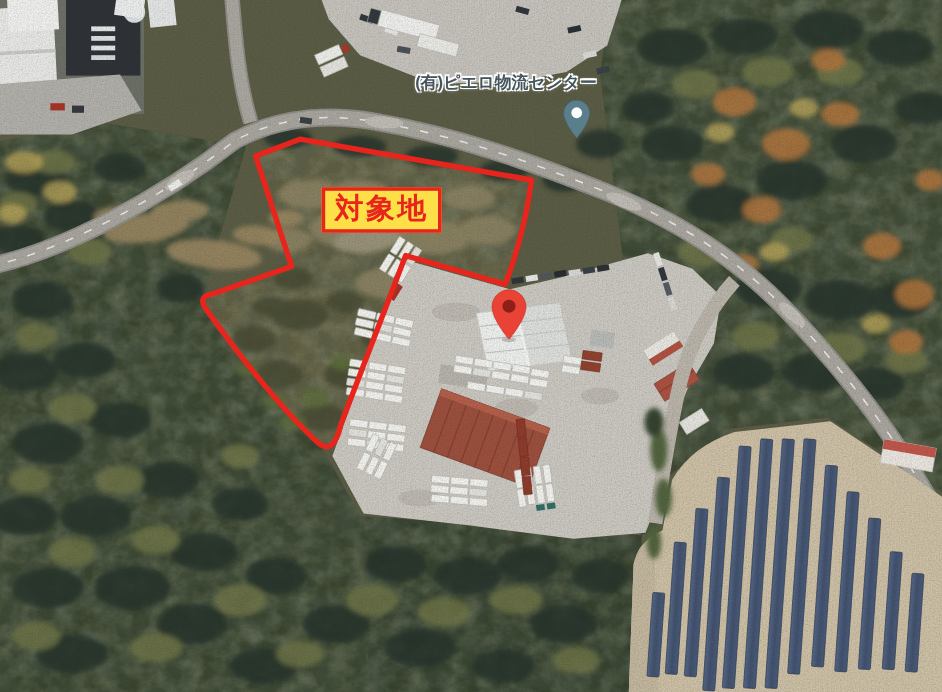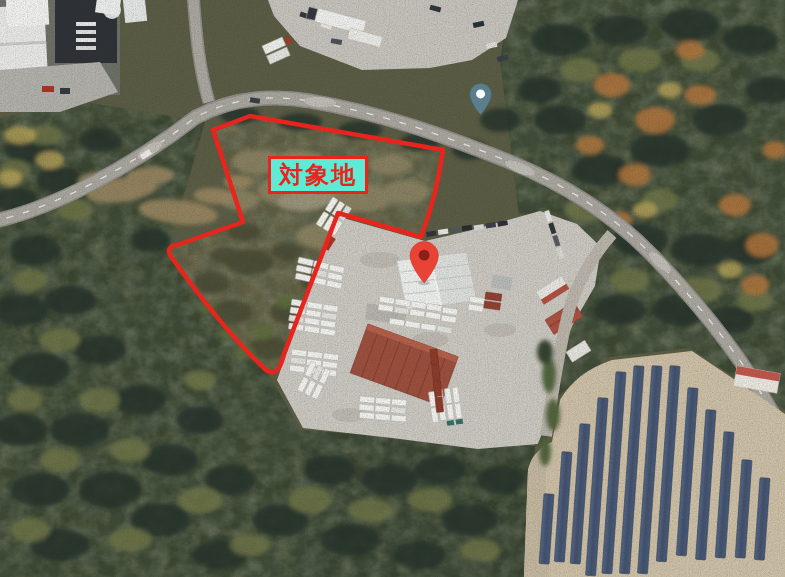--- a/index.html
+++ b/index.html
@@ -1,19 +1,19 @@
 <!DOCTYPE html>
 <html><head>
 <meta charset="utf-8">
 <style>
   html,body{margin:0;padding:0;background:#222;overflow:hidden;}
   .map-viewport{position:relative;width:785px;height:577px;overflow:hidden;
     font-family:"Liberation Sans",sans-serif;}
   .map-viewport svg{position:absolute;left:0;top:0;display:block;}
-  .site-label{position:absolute;left:268px;top:156px;background:#5eead4;
+  .site-label{position:absolute;left:268px;top:156px;background:#fde047;
     border:3px solid #e8251d;color:#e8251d;font-size:24px;font-weight:bold;
     line-height:30px;padding:1px 8px;letter-spacing:2px;white-space:nowrap;
     font-family:"Liberation Sans",sans-serif;}
   .place-label{position:absolute;left:346px;top:59px;color:#45555e;
     font-size:14px;font-weight:bold;line-height:18px;white-space:nowrap;
     text-shadow:-1px -1px 0 #fff,1px -1px 0 #fff,-1px 1px 0 #fff,1px 1px 0 #fff,
       0 0 3px #fff;}
 </style>
 </head>
 <body>
@@ -497,13 +497,14 @@
   <g>
     <ellipse cx="424" cy="283" rx="6" ry="2.2" fill="#000000" opacity="0.18"></ellipse>
     <g transform="translate(410,241.5) scale(1.18)">
       <path d="M12 0C5.4 0 0 5.4 0 12c0 9 12 23 12 23s12-14 12-23C24 5.4 18.6 0 12 0z" fill="#e94335" stroke="#c0281e" stroke-width="0.4"></path>
       <circle cx="12" cy="11.6" r="4.6" fill="#8c1f18"></circle>
     </g>
   </g>
 </svg>
 
 <div class="site-label">対象地</div>
+<div class="place-label">(有)ピエロ物流センター</div>
 </div>
 
 </body></html>

